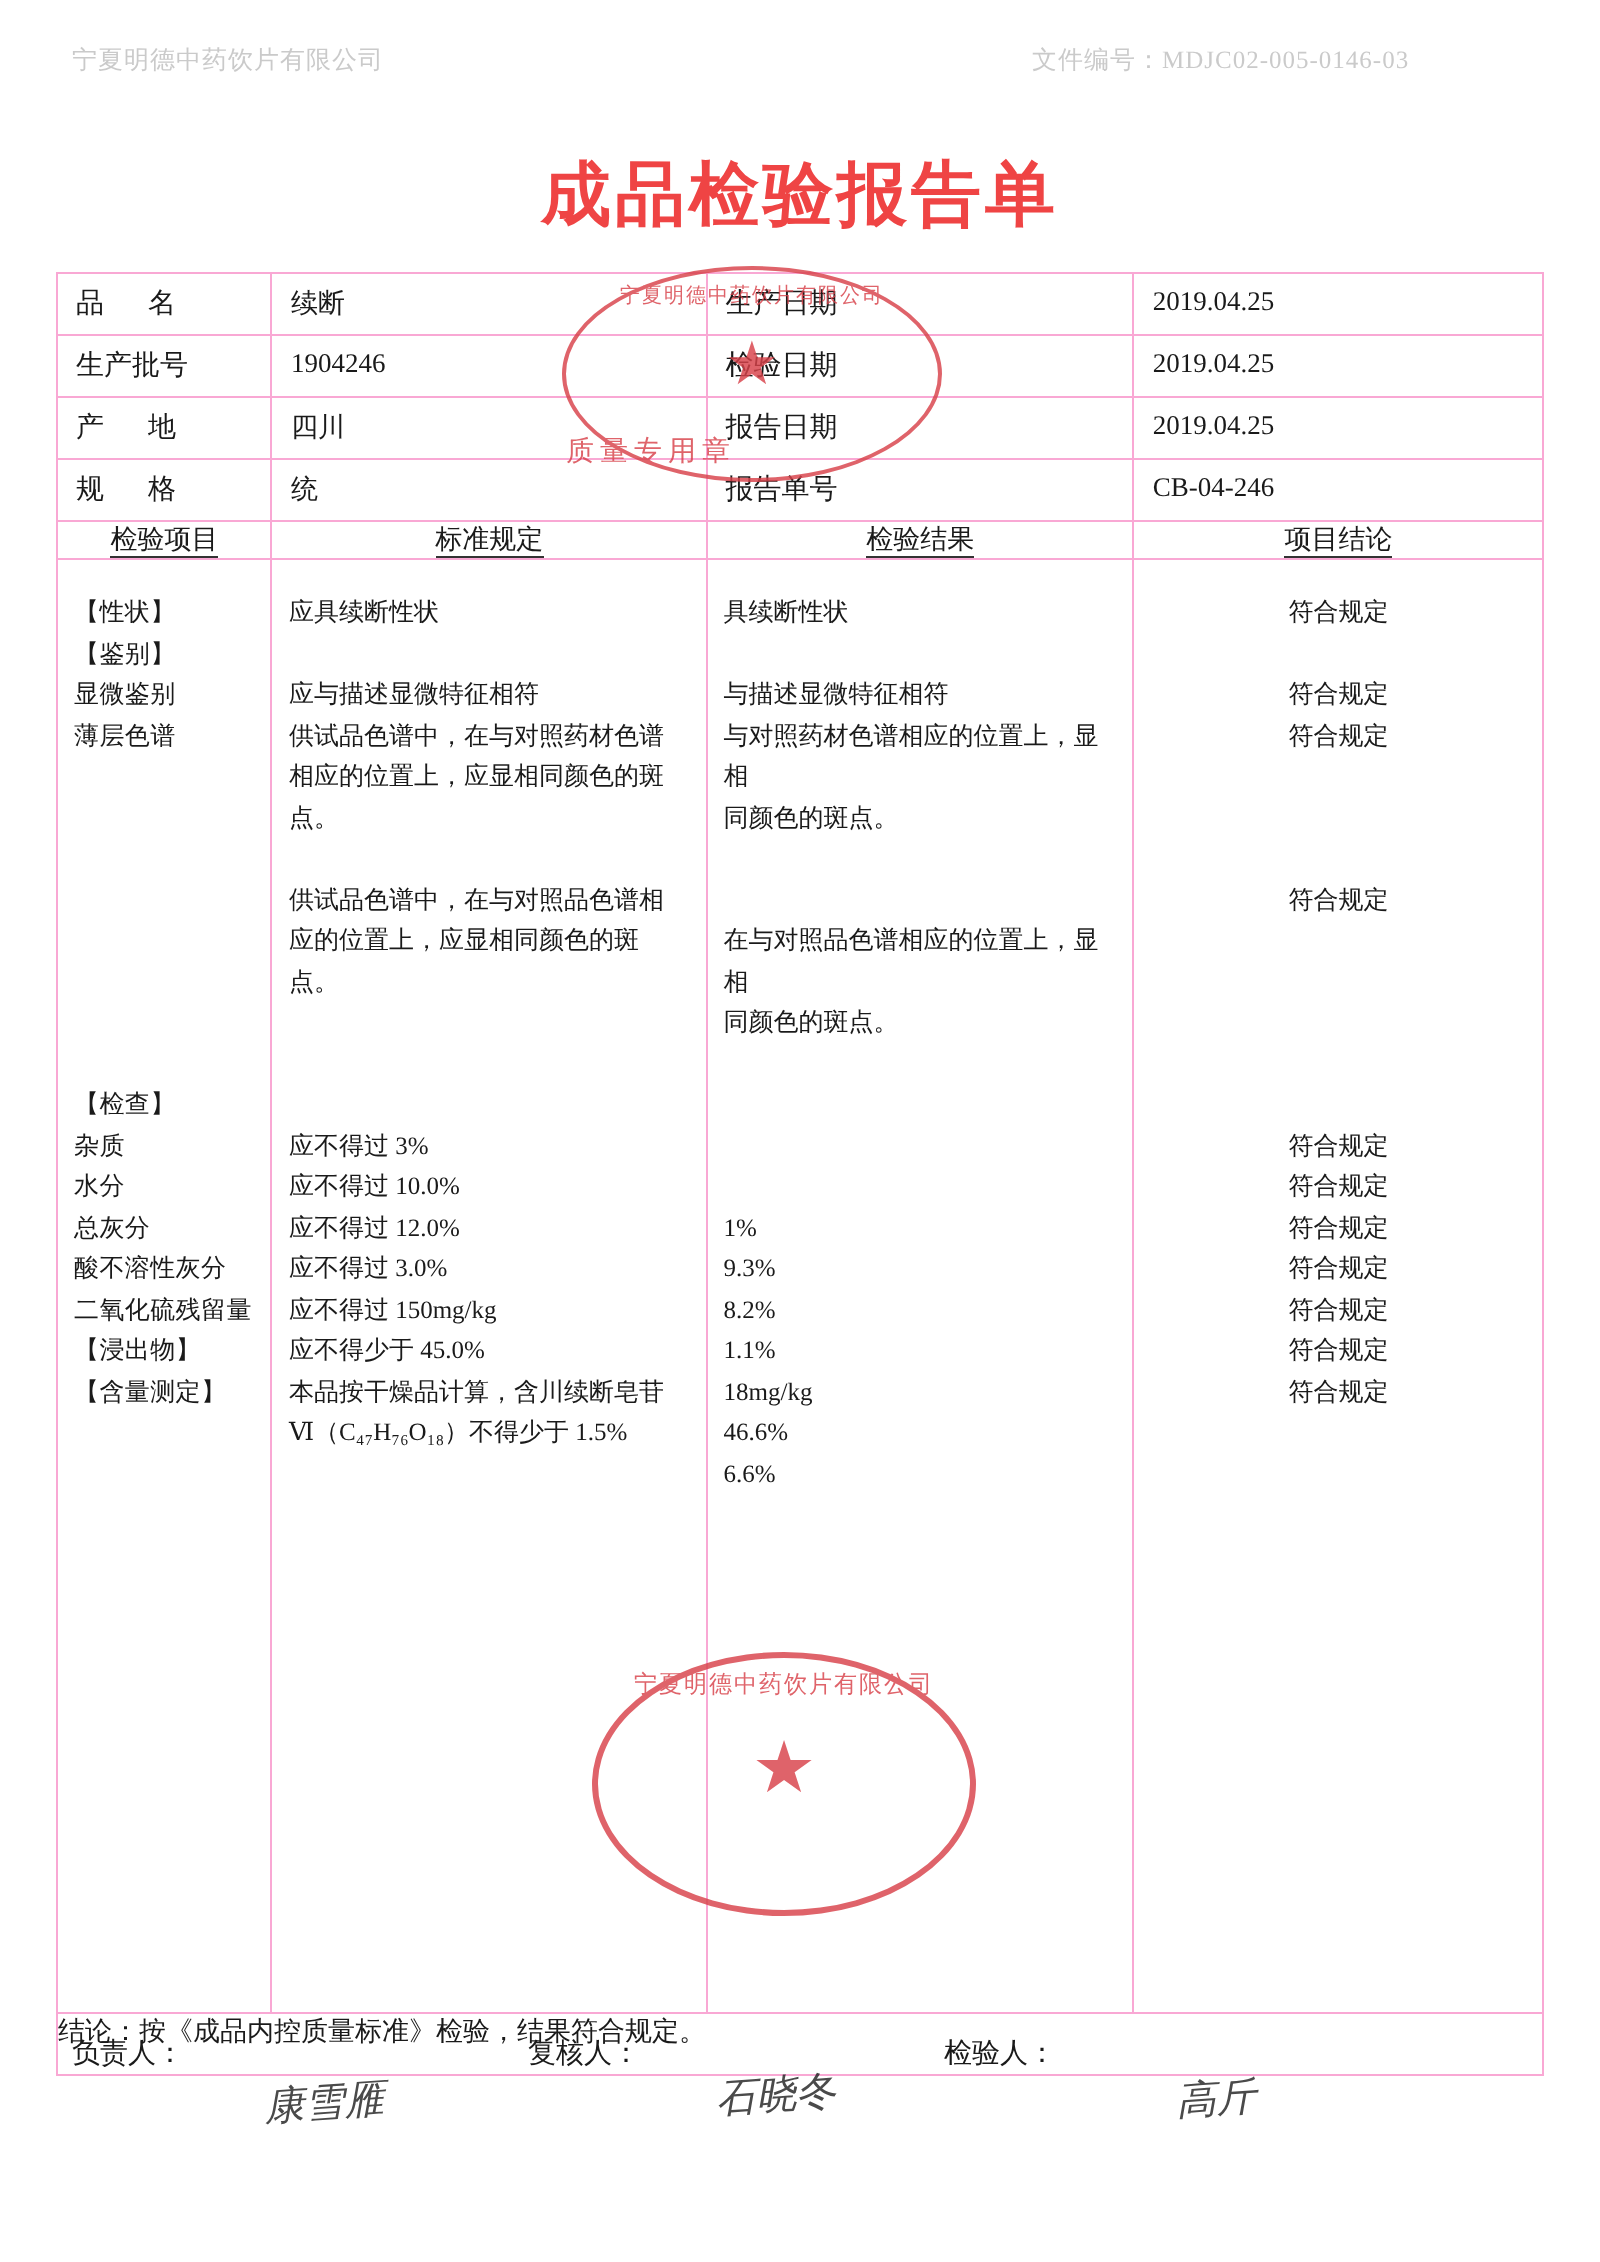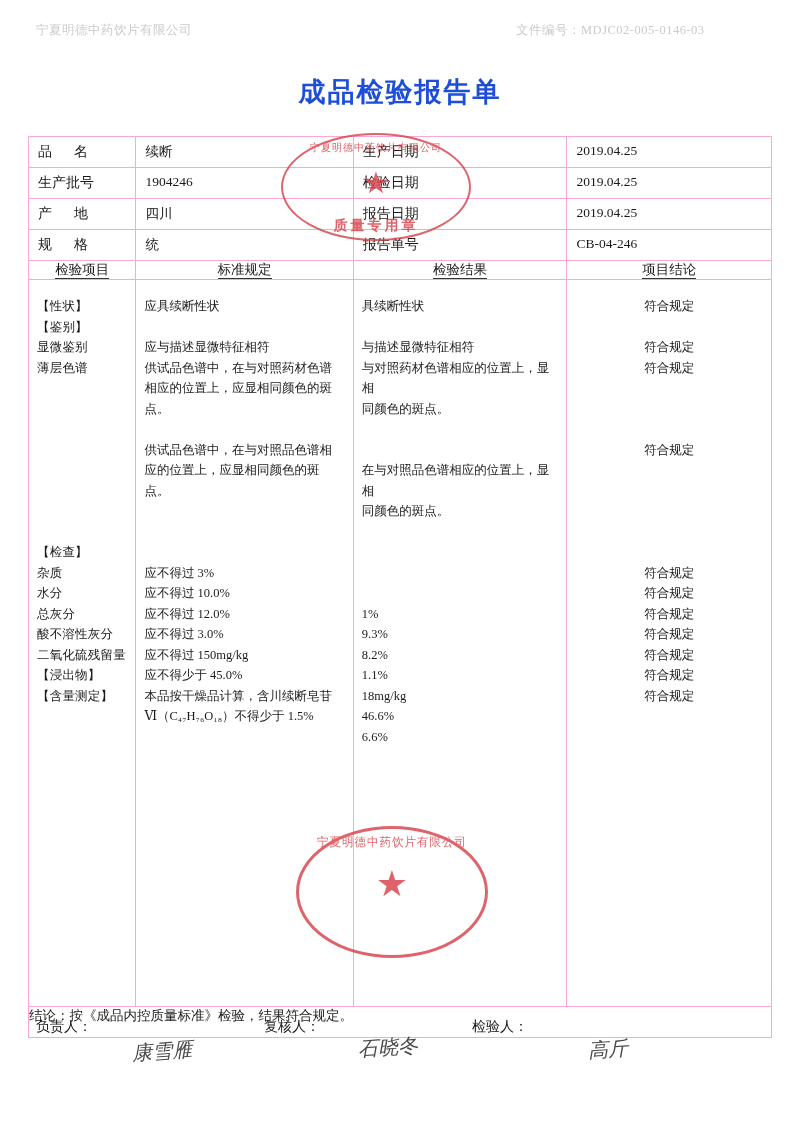--- a/index.html
+++ b/index.html
@@ -45,24 +45,24 @@
     top: 0;
     white-space: nowrap;
   }
   .doc-title {
     position: absolute;
     left: 0;
     top: 74px;
     width: 800px;
     text-align: center;
     font-family: "DejaVu Sans", "Liberation Sans", sans-serif;
-    font-size: 27px;
+    font-size: 35px;
     font-weight: bold;
     letter-spacing: 2px;
-    color: #1d4ed8;
+    color: #ef4444;
   }
   
   table.main {
     position: absolute;
     left: 28px;
     top: 136px;
     width: 744px;
     border-collapse: collapse;
     font-size: 13px;
   }
@@ -201,25 +201,24 @@
     font-size: 11.5px;
     letter-spacing: 1px;
     font-family: "DejaVu Sans", sans-serif;
     transform: scaleY(1.05);
   }
   .stamp .bottom-txt {
     position: absolute;
     left: 0;
     bottom: 8px;
     width: 100%;
-    text-align: center;
     font-size: 16px;
     letter-spacing: 3px;
     font-family: "DejaVu Sans", sans-serif;
-    font-weight: bold;
+    font-weight: normal;
   }
   .stamp-small .bottom-txt { font-size: 14px; bottom: 4px; }
   .stamp-small .arc { font-size: 10px; }
 </style>
 </head>
 <body>
 
 <div class="page">
 
   <div class="top-header">

